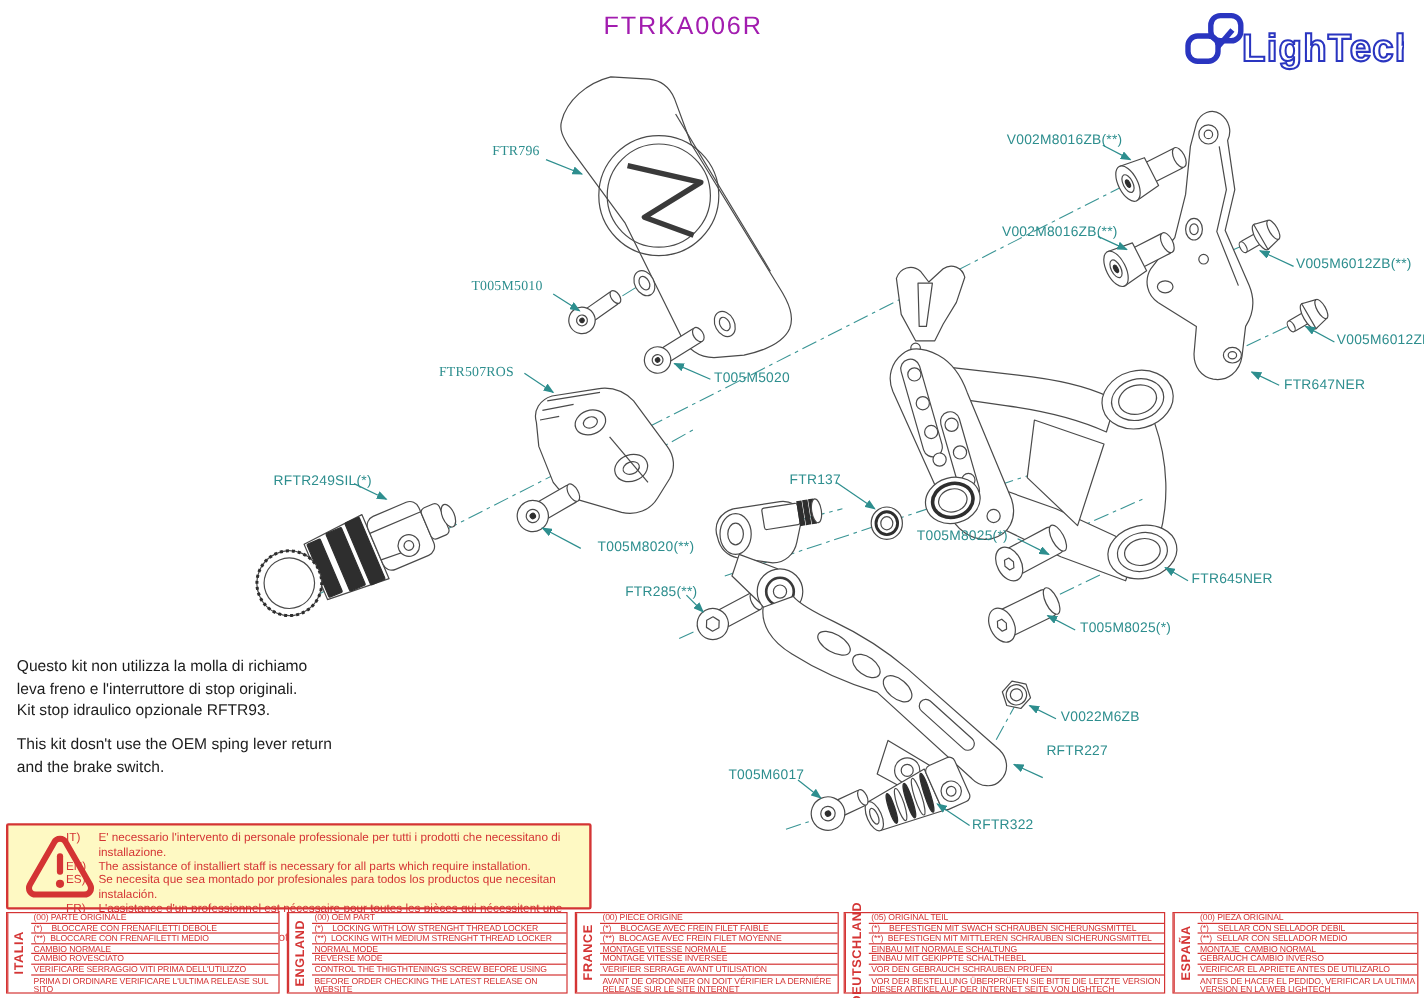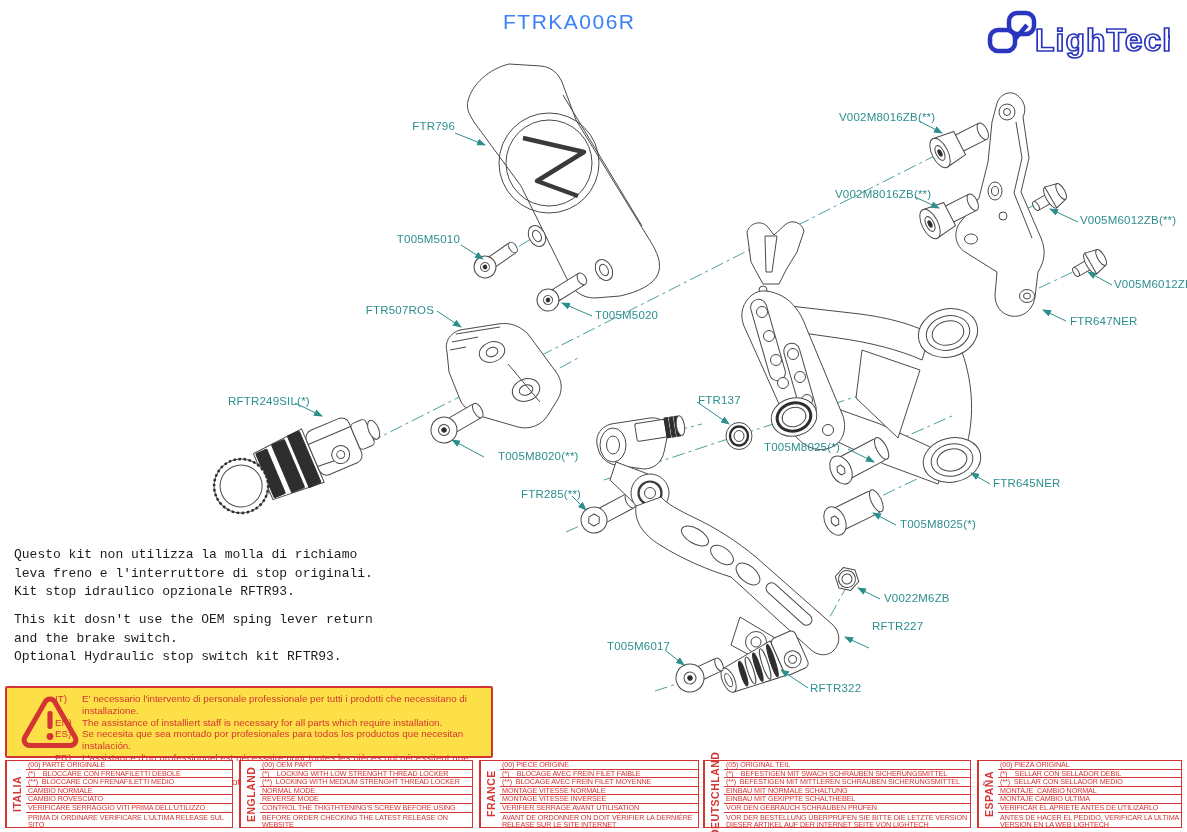--- a/index.html
+++ b/index.html
@@ -1,31 +1,31 @@
 <!DOCTYPE html>
 <html><head>
 <meta charset="utf-8">
 <style>
   html,body{margin:0;padding:0;background:#e8e8e8;}
   .page{position:relative;width:1187px;height:832px;background:#ffffff;overflow:hidden;
         font-family:"Liberation Sans",sans-serif;}
   .title{position:absolute;left:503px;top:10px;font-size:21px;letter-spacing:1.5px;
-         color:#3b82f6;font-weight:500;}
+         color:#a21caf;font-weight:500;}
   .logo{position:absolute;left:985px;top:6px;width:185px;height:58px;}
   .diagram{position:absolute;left:0;top:0;width:1187px;height:832px;}
   .part{fill:#ffffff;stroke:#4a4a4a;stroke-width:1;stroke-linejoin:round;}
   .pl{fill:none;stroke:#4a4a4a;stroke-width:1;stroke-linejoin:round;}
   .dark{fill:#2e2e2e;stroke:#2e2e2e;}
   .cl{fill:none;stroke:#2d8e8e;stroke-width:0.9;stroke-dasharray:13 4 3 4;opacity:.95;}
   .ld{fill:none;stroke:#2d8e8e;stroke-width:1;}
   .lbl{position:absolute;color:#2d8e8e;font-size:11.5px;white-space:nowrap;letter-spacing:.2px;}
-  .lbl.r{text-align:right;}
-  .notes{position:absolute;left:14px;color:#1d1d1d;font-size:13px;line-height:18.5px;font-family:Liberation Mono, monospace;}
+  .lbl.r{text-align:center;font-family:Liberation Serif, serif;}
+  .notes{position:absolute;left:14px;color:#1d1d1d;font-size:13px;line-height:18.5px;}
   .warnbox{position:absolute;left:5px;top:686px;width:484px;height:68px;
-           border:2px solid #d43434;border-radius:2px;background:#fde047;}
+           border:2px solid #d43434;border-radius:2px;background:#fef9c3;}
   .warnicon{position:absolute;left:12px;top:6px;width:62px;height:56px;}
   .warnlines{position:absolute;left:48px;top:5px;right:4px;color:#d43434;
              font-size:9.8px;line-height:11.8px;}
   .warnrow{display:flex;}
   .warnrow .pre{width:27px;flex:0 0 27px;}
   .tables{position:absolute;left:0;top:760px;width:1187px;height:70px;color:#d43434;}
   .ptable{position:absolute;top:0;height:68px;border:1px solid #d43434;background:#fff;
           display:flex;box-sizing:border-box;}
   .vlab{flex:0 0 19px;border-right:1px solid #d43434;display:flex;align-items:center;
         justify-content:center;font-size:10.5px;font-weight:bold;letter-spacing:.5px;
@@ -329,21 +329,21 @@
     </svg>
   </div>
 
   <div class="lbl r" style="left:405px;top:120px;width:50px;">FTR796</div>
   <div class="lbl r" style="left:385px;top:233px;width:75px;">T005M5010</div>
   <div class="lbl r" style="left:360px;top:304px;width:74px;">FTR507ROS</div>
   <div class="lbl" style="left:595px;top:309px;">T005M5020</div>
   <div class="lbl" style="left:228px;top:395px;">RFTR249SIL(*)</div>
   <div class="lbl" style="left:486px;top:450px;margin-left:12px;">T005M8020(**)</div>
   <div class="lbl" style="left:521px;top:488px;">FTR285(**)</div>
-  <div class="lbl" style="left:658px;top:394px;margin-left:40px;">FTR137</div>
+  <div class="lbl" style="left:658px;top:394px;">FTR137</div>
   <div class="lbl" style="left:764px;top:441px;">T005M8025(*)</div>
   <div class="lbl" style="left:607px;top:640px;">T005M6017</div>
   <div class="lbl" style="left:810px;top:682px;">RFTR322</div>
   <div class="lbl" style="left:884px;top:592px;">V0022M6ZB</div>
   <div class="lbl" style="left:872px;top:620px;">RFTR227</div>
   <div class="lbl" style="left:839px;top:111px;">V002M8016ZB(**)</div>
   <div class="lbl" style="left:835px;top:188px;">V002M8016ZB(**)</div>
   <div class="lbl" style="left:1080px;top:214px;">V005M6012ZB(**)</div>
   <div class="lbl" style="left:1114px;top:278px;">V005M6012ZB(**)</div>
   <div class="lbl" style="left:1070px;top:315px;">FTR647NER</div>
@@ -351,21 +351,20 @@
   <div class="lbl" style="left:900px;top:518px;">T005M8025(*)</div>
 
   <div class="notes" style="top:546px;">
     <div>Questo kit non utilizza la molla di richiamo</div>
     <div>leva freno e l'interruttore di stop originali.</div>
     <div>Kit stop idraulico opzionale RFTR93.</div>
   </div>
   <div class="notes" style="top:611px;">
     <div>This kit dosn't use the OEM sping lever return</div>
     <div>and the brake switch.</div>
-    <div>Optional Hydraulic stop switch kit RFTR93.</div>
   </div>
 
   <div class="warnbox">
     <svg class="warnicon" viewBox="0 0 62 56">
       <path d="M31,5 C33,5 35,6.2 36,8.2 L56,43 C58.2,47.2 55.8,51.5 51,51.5 L11,51.5 C6.2,51.5 3.8,47.2 6,43 L26,8.2 C27,6.2 29,5 31,5 Z" fill="none" stroke="#d43434" stroke-width="5" stroke-linejoin="round"></path>
       <rect x="28.4" y="17" width="5.2" height="18" rx="2.5" fill="#d43434"></rect>
       <circle cx="31" cy="42.5" r="3.4" fill="#d43434"></circle>
     </svg>
     <div class="warnlines">
       <div class="warnrow">
@@ -445,20 +444,20 @@
       </div>
     </div>
 
     <div class="ptable" style="left:977px;width:205px;">
       <div class="vlab">ESPAÑA</div>
       <div class="tbody">
         <div class="trow">(00) PIEZA ORIGINAL</div>
         <div class="trow">(*)    SELLAR CON SELLADOR DEBIL</div>
         <div class="trow">(**)  SELLAR CON SELLADOR MEDIO</div>
         <div class="trow">MONTAJE  CAMBIO NORMAL</div>
-        <div class="trow">MONTAJE CAMBIO ULTIMA</div>
+        <div class="trow">GEBRAUCH CAMBIO INVERSO</div>
         <div class="trow">VERIFICAR EL APRIETE ANTES DE UTILIZARLO</div>
         <div class="tnote">ANTES DE HACER EL PEDIDO, VERIFICAR LA ULTIMA VERSION EN LA WEB LIGHTECH</div>
       </div>
     </div>
 
   </div>
 </div>
 
 </body></html>

